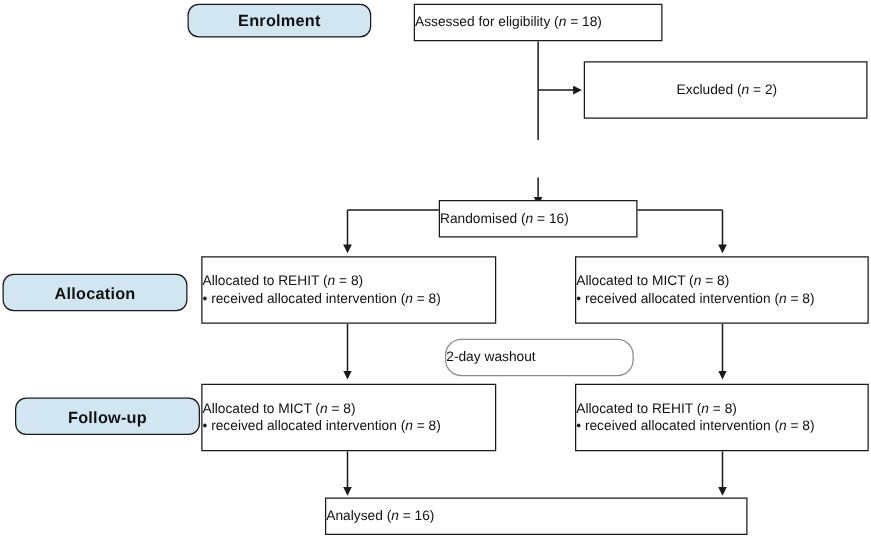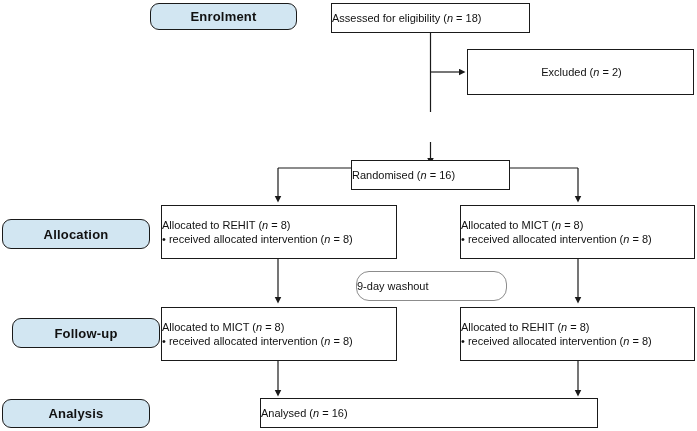--- a/index.html
+++ b/index.html
@@ -73,23 +73,20 @@
 
   <div class="stage" id="stage-allocation">
     <span>Allocation</span>
   </div>
   <div class="stage" id="stage-enrolment">
     <span>Enrolment</span>
   </div>
   <div class="stage" id="stage-followup">
     <span>Follow-up</span>
   </div>
-  <div class="stage" id="stage-analysis">
-    <span>Analysis</span>
-  </div>
 
   <div class="node" id="box-assessed">
     <div>Assessed for eligibility (<i>n</i> = 18)</div>
   </div>
 
   <div class="node left-align" id="box-excluded">
     <div>Excluded (<i>n</i> = 2)</div>
   </div>
 
   <div class="node" id="box-randomised">
@@ -100,21 +97,21 @@
     <div>Allocated to REHIT (<i>n</i> = 8)</div>
     <div>• received allocated intervention (<i>n</i> = 8)</div>
   </div>
 
   <div class="node" id="box-alloc-right">
     <div>Allocated to MICT (<i>n</i> = 8)</div>
     <div>• received allocated intervention (<i>n</i> = 8)</div>
   </div>
 
   <div class="node rounded" id="box-washout">
-    <div>9-day washout</div>
+    <div>2-day washout</div>
   </div>
 
   <div class="node" id="box-followup-left">
     <div>Allocated to MICT (<i>n</i> = 8)</div>
     <div>• received allocated intervention (<i>n</i> = 8)</div>
   </div>
 
   <div class="node" id="box-followup-right">
     <div>Allocated to REHIT (<i>n</i> = 8)</div>
     <div>• received allocated intervention (<i>n</i> = 8)</div>

